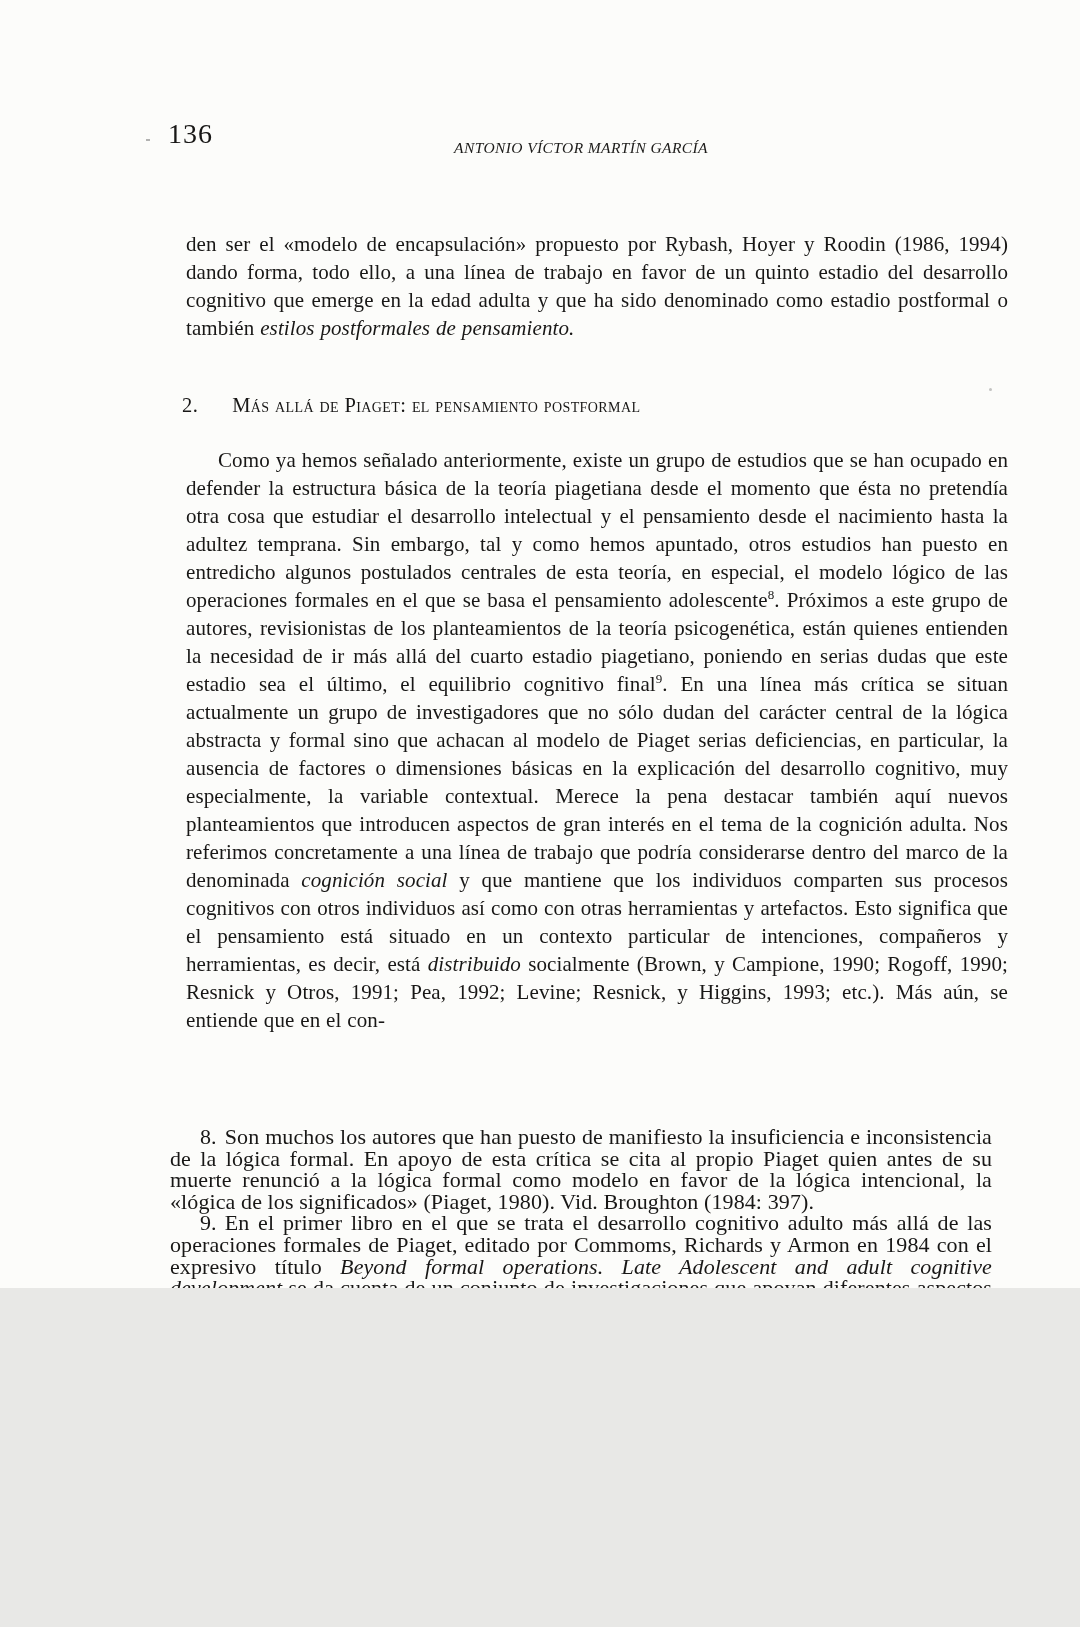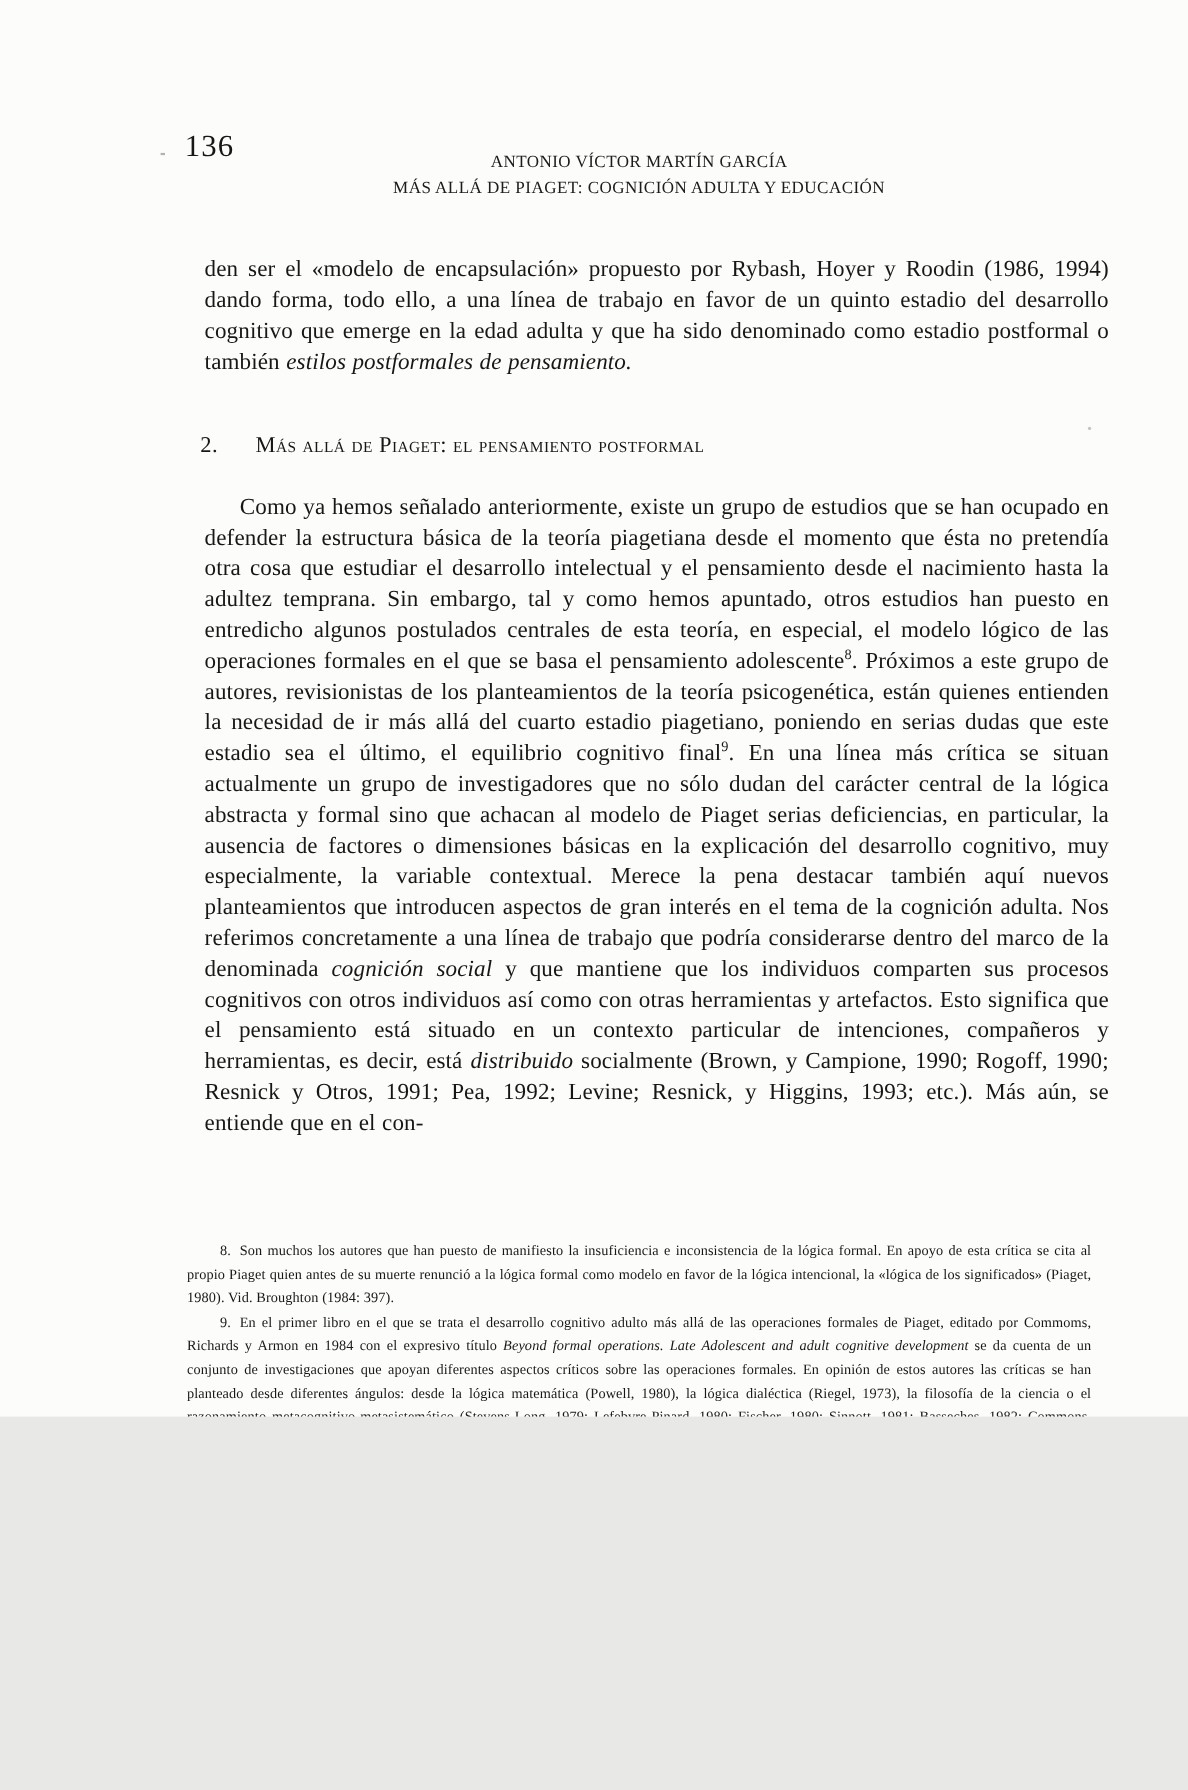--- a/index.html
+++ b/index.html
@@ -28,20 +28,21 @@
   .running-head {
     position: absolute;
     left: 170px;
     top: 136px;
     width: 822px;
     text-align: center;
     font-size: 15.5px;
     line-height: 23px;
     letter-spacing: 0.4px;
     color: #1d1c1a;
+    font-style: italic;
   }
   
   .body-par {
     position: absolute;
     left: 170px;
     width: 822px;
     margin: 16px;
     font-size: 21px;
     line-height: 28px;
     text-align: justify;
@@ -69,21 +70,21 @@
   .sec-title { font-variant: small-caps; }
   
   .footnotes {
     position: absolute;
     left: 170px;
     top: 1126px;
     width: 822px;
   }
   .footnote {
     margin: 0;
-    font-size: 13px;
+    font-size: 22px;
     line-height: 21.6px;
     text-align: justify;
     text-indent: 30px;
     letter-spacing: 0.1px;
   }
   .fn-num { margin-right: 8px; }
   
   .page-footer {
     position: absolute;
     left: 170px;
@@ -119,21 +120,20 @@
 </style>
 </head>
 <body>
 
 <div class="page">
 
   <div class="page-number">136</div>
 
   <div class="running-head">
     <div>ANTONIO VÍCTOR MARTÍN GARCÍA</div>
-    <div>MÁS ALLÁ DE PIAGET: COGNICIÓN ADULTA Y EDUCACIÓN</div>
   </div>
 
   <p class="body-par par-continuation"><span>den ser el «modelo de encapsulación» propuesto por Rybash, Hoyer y Roodin (1986, 1994) dando forma, todo ello, a una línea de trabajo en favor de un quinto estadio del desarrollo cognitivo que emerge en la edad adulta y que ha sido denominado como estadio postformal o también </span><em>estilos postformales de pensamiento.</em></p>
 
   <h2 class="section-heading"><span class="sec-num">2.</span><span class="sec-title">Más allá de Piaget: el pensamiento postformal</span></h2>
 
   <p class="body-par par-main"><span>Como ya hemos señalado anteriormente, existe un grupo de estudios que se han ocupado en defender la estructura básica de la teoría piagetiana desde el momento que ésta no pretendía otra cosa que estudiar el desarrollo intelectual y el pensamiento desde el nacimiento hasta la adultez temprana. Sin embargo, tal y como hemos apuntado, otros estudios han puesto en entredicho algunos postulados centrales de esta teoría, en especial, el modelo lógico de las operaciones formales en el que se basa el pensamiento adolescente</span><sup>8</sup><span>. Próximos a este grupo de autores, revisionistas de los planteamientos de la teoría psicogenética, están quienes entienden la necesidad de ir más allá del cuarto estadio piagetiano, poniendo en serias dudas que este estadio sea el último, el equilibrio cognitivo final</span><sup>9</sup><span>. En una línea más crítica se situan actualmente un grupo de investigadores que no sólo dudan del carácter central de la lógica abstracta y formal sino que achacan al modelo de Piaget serias deficiencias, en particular, la ausencia de factores o dimensiones básicas en la explicación del desarrollo cognitivo, muy especialmente, la variable contextual. Merece la pena destacar también aquí nuevos planteamientos que introducen aspectos de gran interés en el tema de la cognición adulta. Nos referimos concretamente a una línea de trabajo que podría considerarse dentro del marco de la denominada </span><em>cognición social</em><span> y que mantiene que los individuos comparten sus procesos cognitivos con otros individuos así como con otras herramientas y artefactos. Esto significa que el pensamiento está situado en un contexto particular de intenciones, compañeros y herramientas, es decir, está </span><em>distribuido</em><span> socialmente (Brown, y Campione, 1990; Rogoff, 1990; Resnick y Otros, 1991; Pea, 1992; Levine; Resnick, y Higgins, 1993; etc.). Más aún, se entiende que en el con-</span></p>
 
   <section class="footnotes">
     <p class="footnote"><span class="fn-num">8.</span><span>Son muchos los autores que han puesto de manifiesto la insuficiencia e inconsistencia de la lógica formal. En apoyo de esta crítica se cita al propio Piaget quien antes de su muerte renunció a la lógica formal como modelo en favor de la lógica intencional, la «lógica de los significados» (Piaget, 1980). Vid. Broughton (1984: 397).</span></p>

